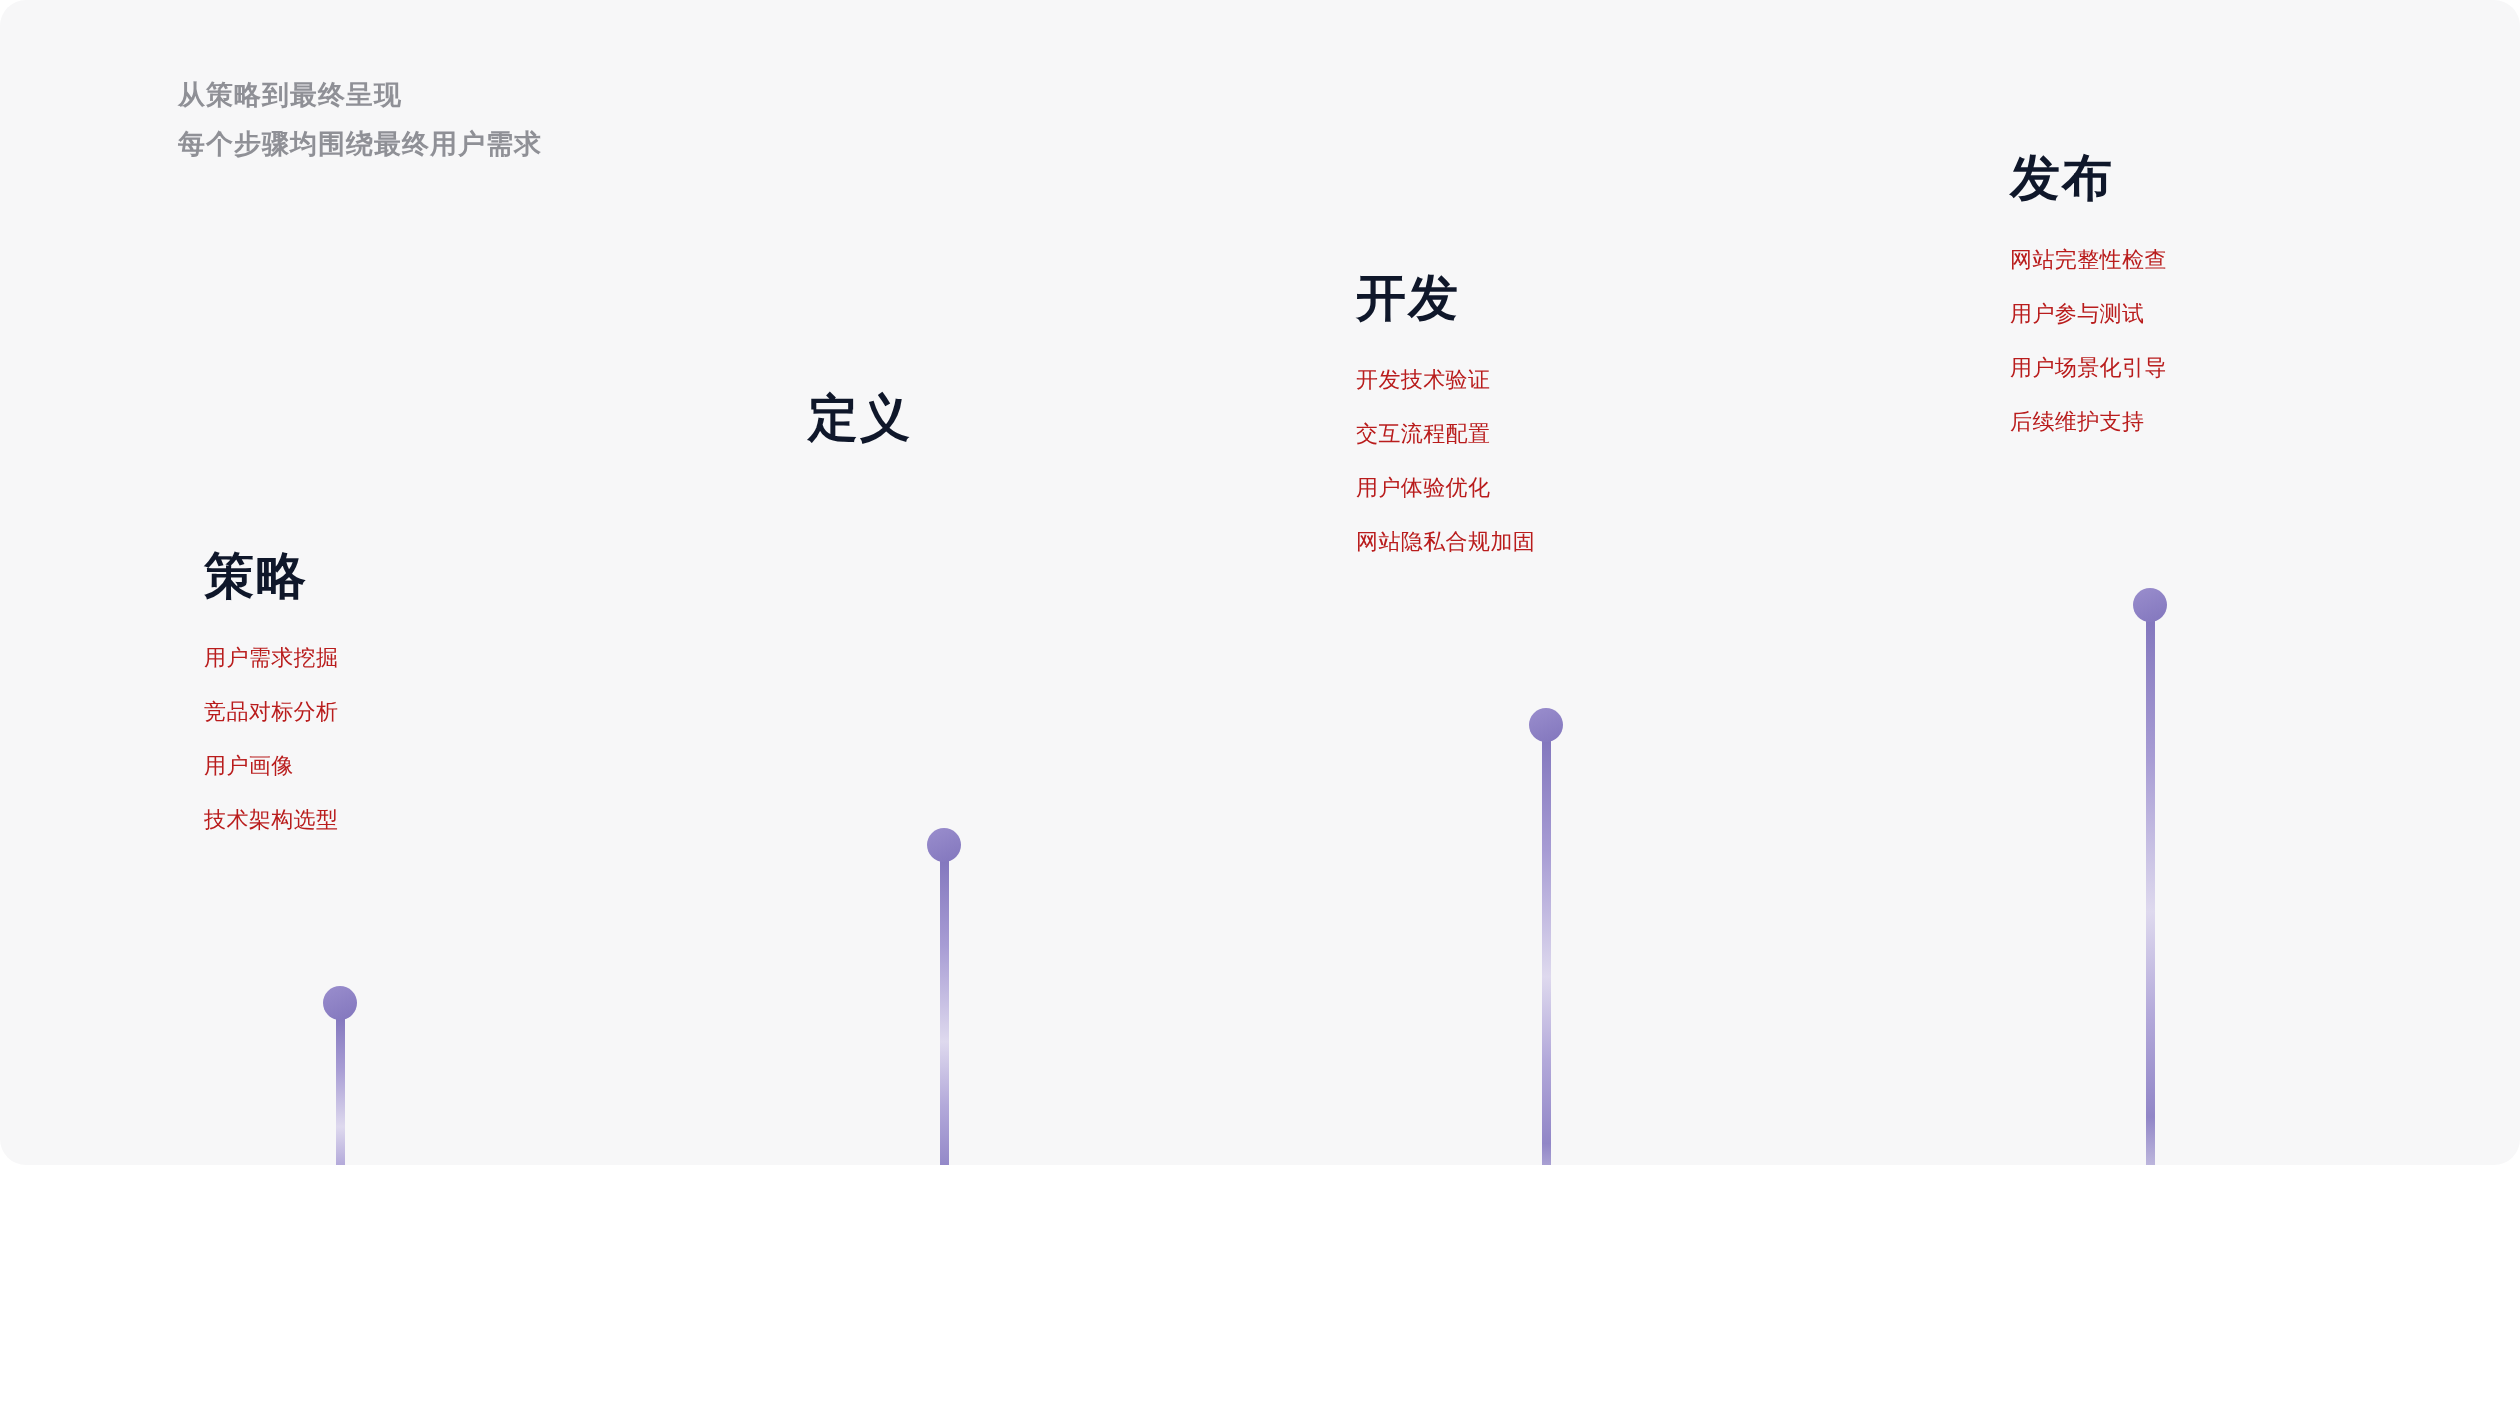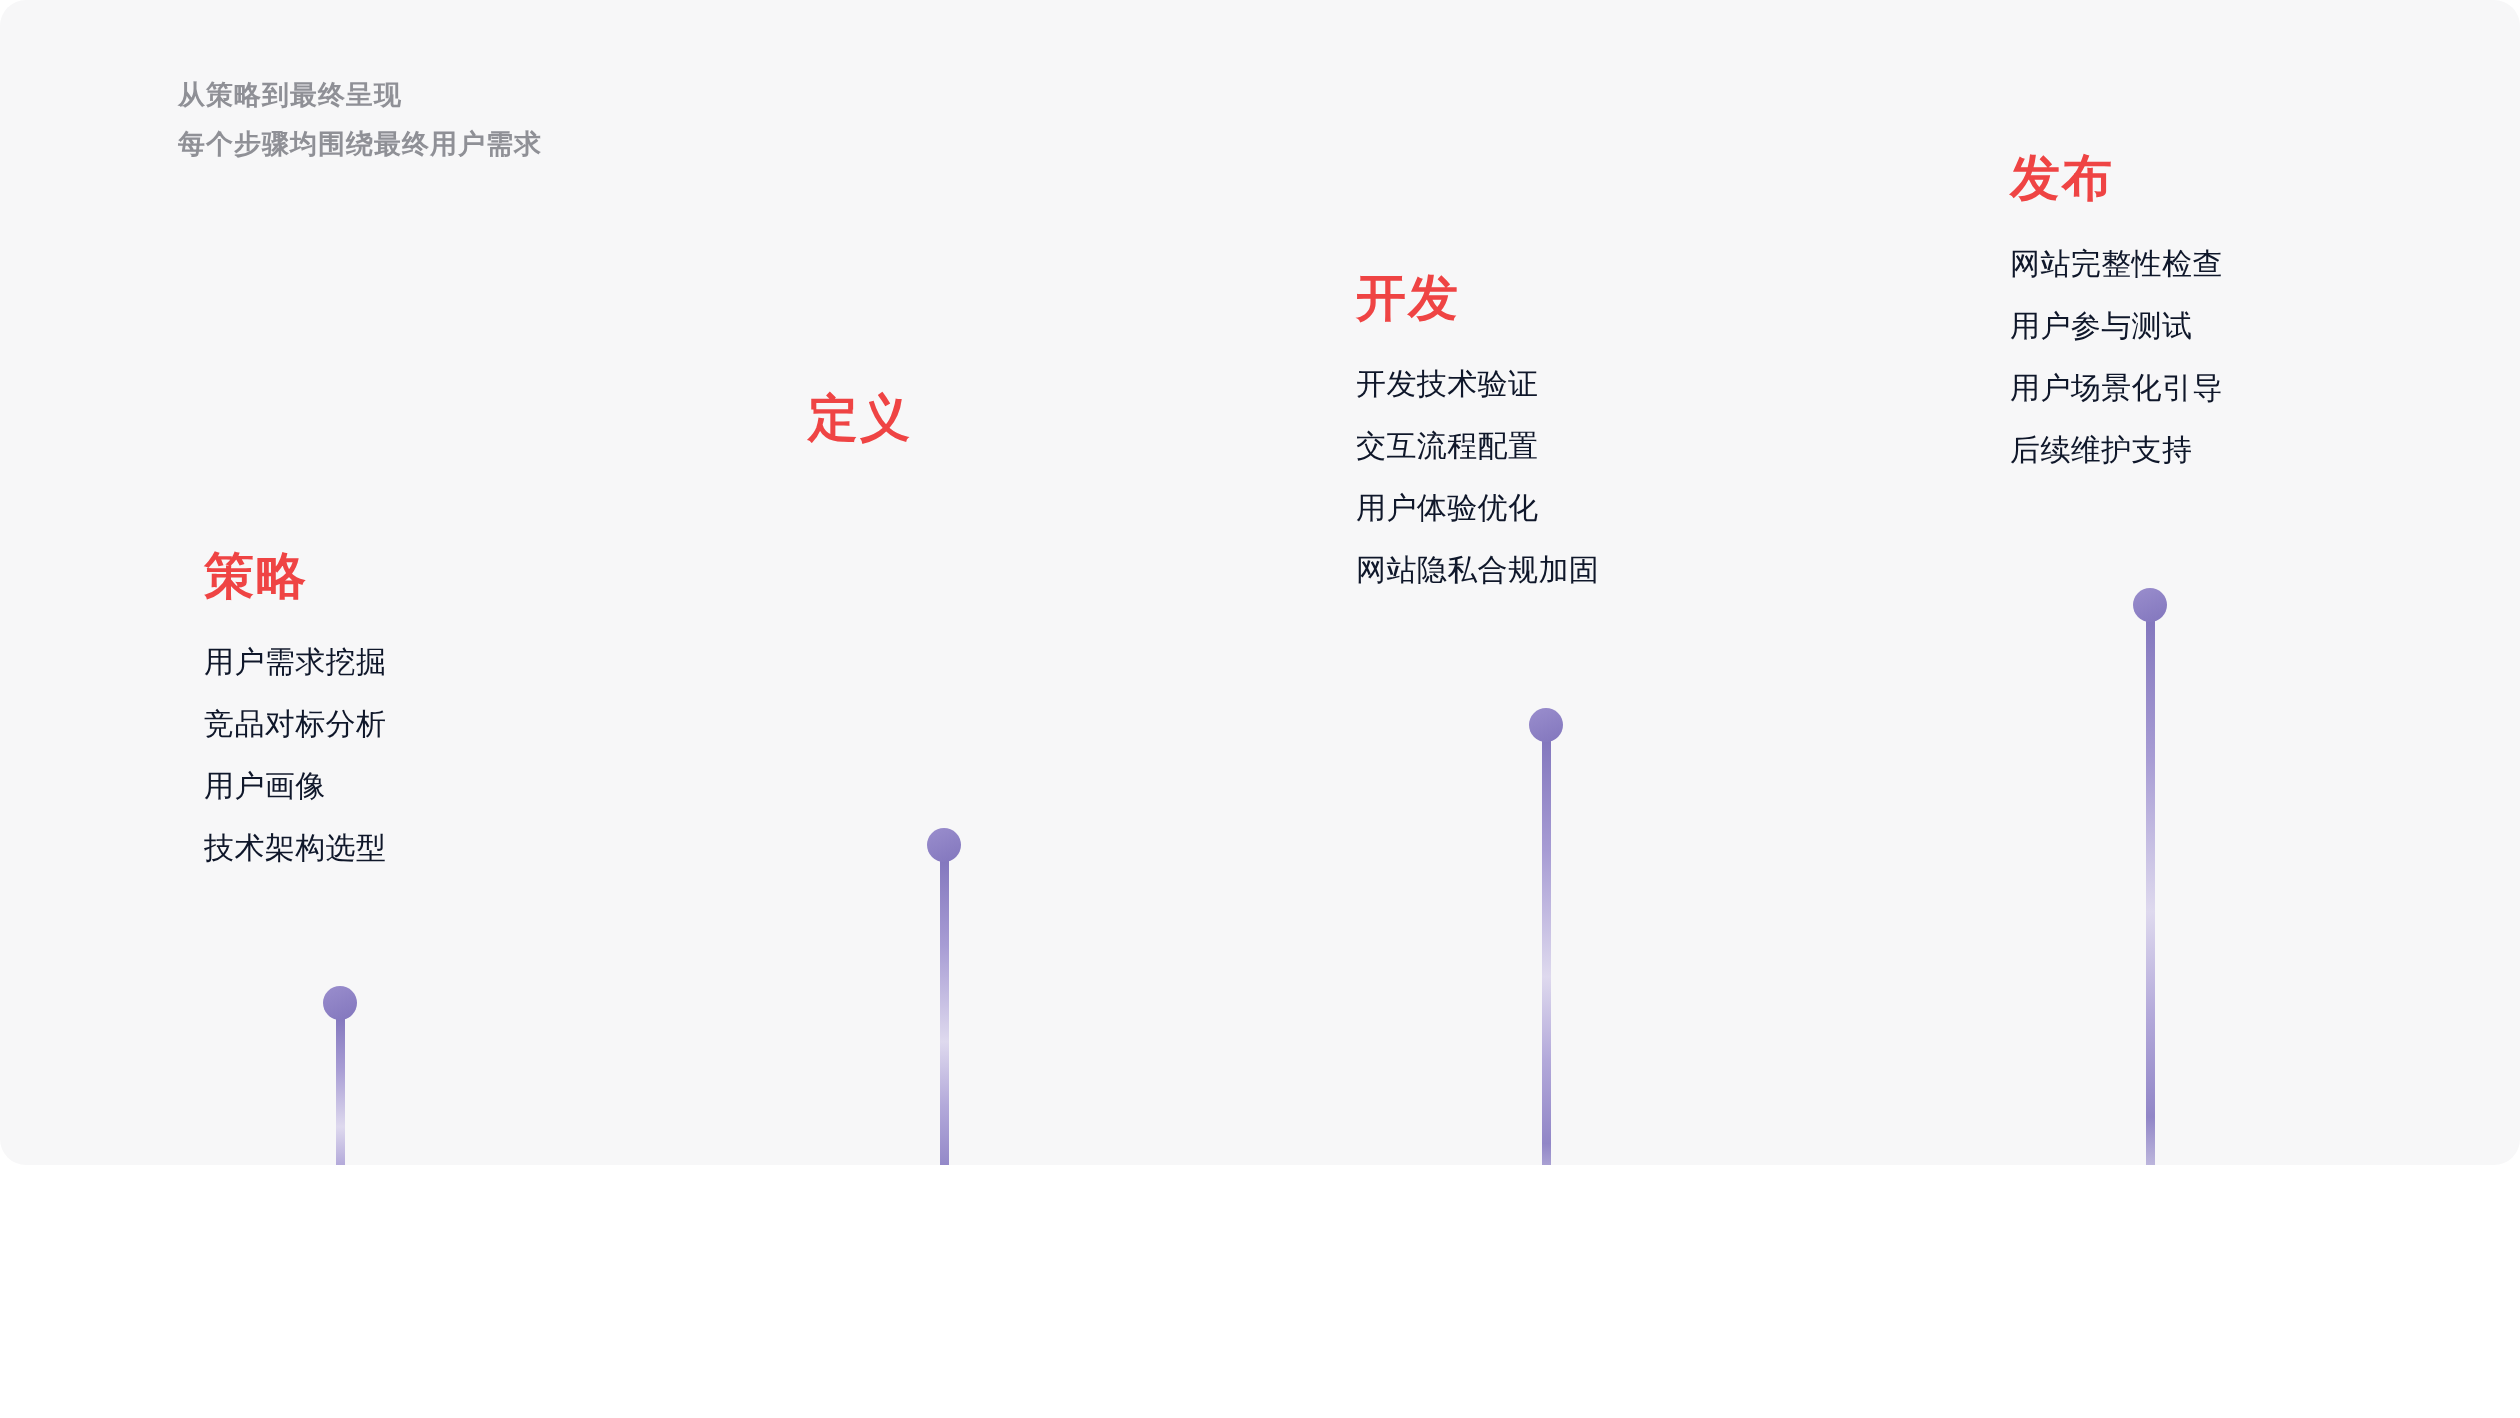--- a/index.html
+++ b/index.html
@@ -40,33 +40,33 @@
   }
 
   
   .stage {
     position: absolute;
     white-space: nowrap;
   }
   .stage-title {
     font-size: 50px;
     font-weight: bold;
-    color: #ef4444;
+    color: #0f172a;
     line-height: 1.05;
     letter-spacing: 2px;
     margin: 0 0 44px 0;
   }
   .stage-items {
     margin: 0;
     padding: 0;
     list-style: none;
   }
   .stage-item {
-    font-size: 30px;
-    color: #0f172a;
+    font-size: 22px;
+    color: #b91c1c;
     line-height: 1.0;
     margin-bottom: 32px;
     letter-spacing: 0.4px;
   }
 
   
   .marker-dot {
     position: absolute;
     width: 34px;
     height: 34px;

